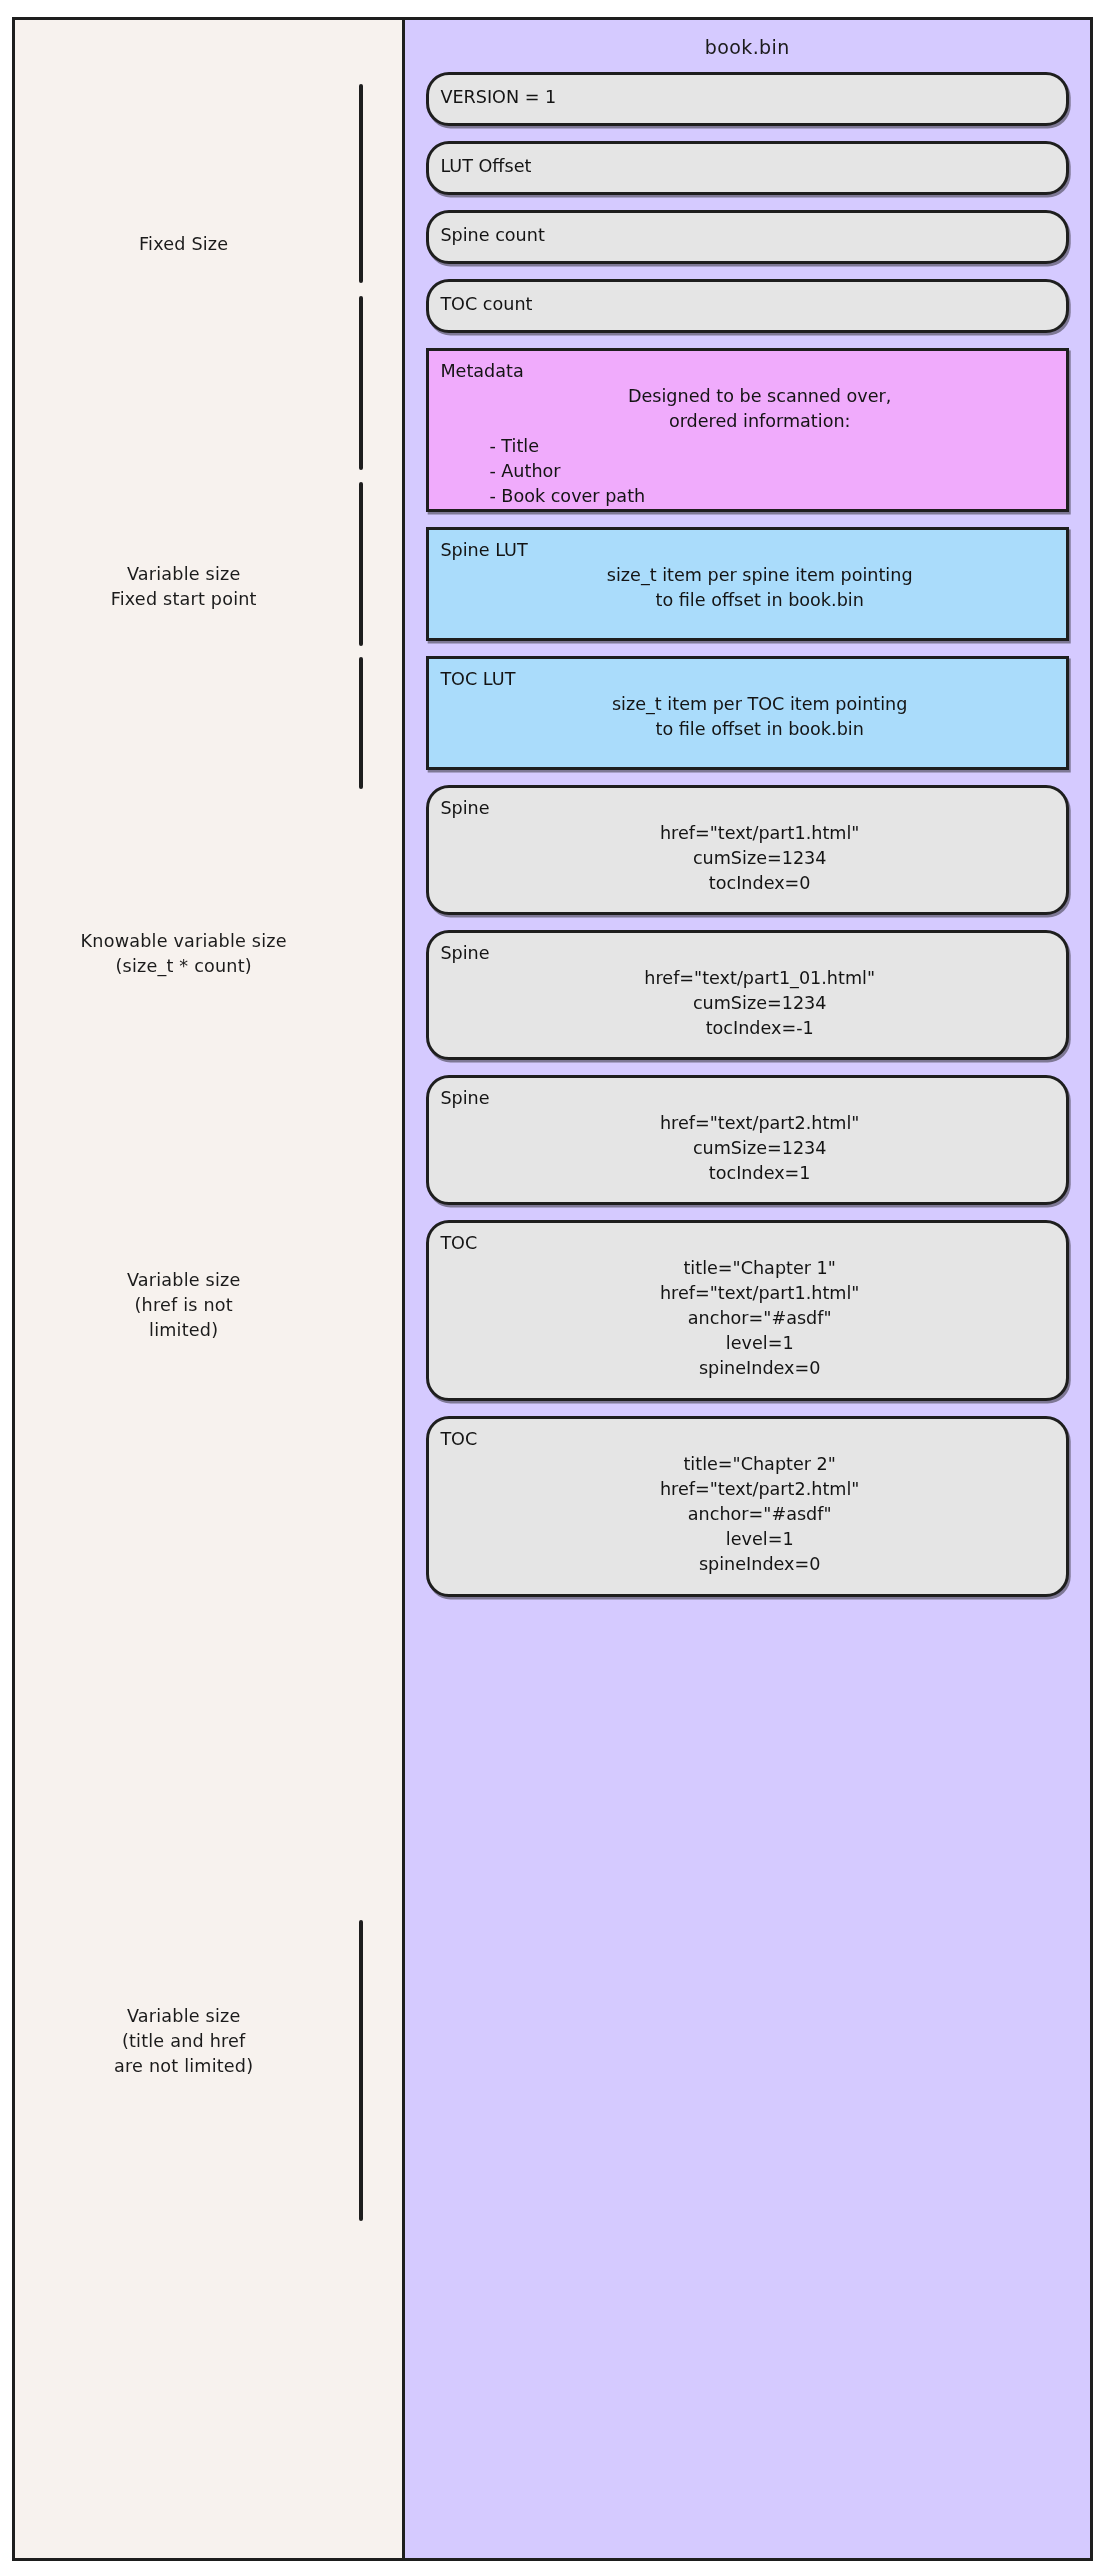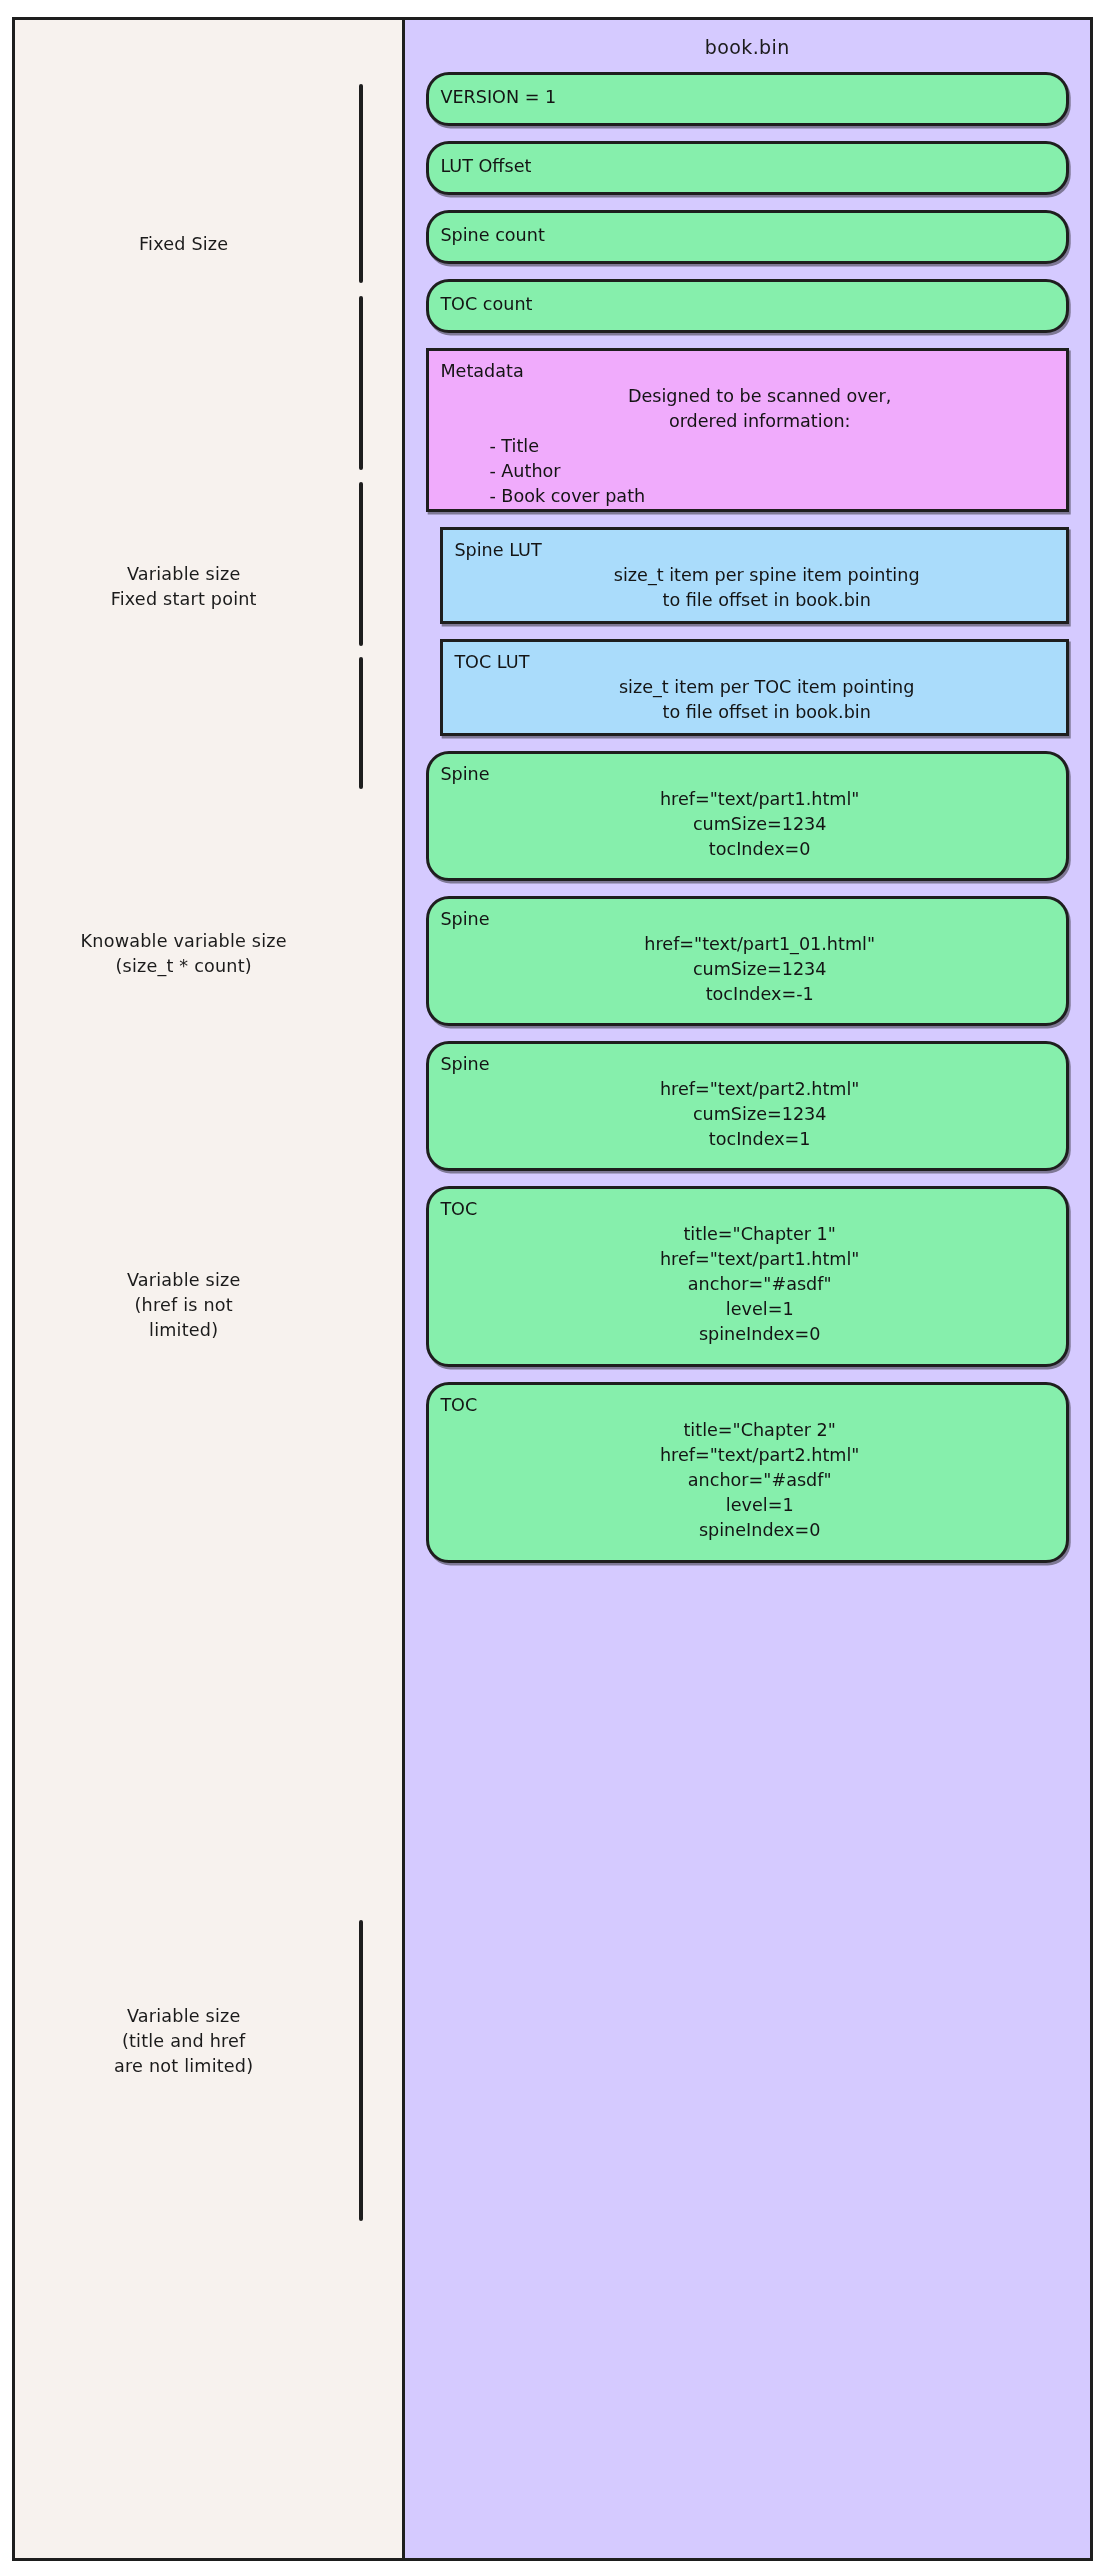--- a/index.html
+++ b/index.html
@@ -87,28 +87,28 @@
     color: #141414;
     font-family: "DejaVu Sans", sans-serif;
     font-size: 17.6px;
     line-height: 25px;
     box-shadow: 1.7px 2.5px 0 rgba(20,20,20,0.45);
   }
   .rec .line { display: block; white-space: pre; }
   .rec .indent1 { padding-left: 25px; text-align: center; }
   .rec .indent2 { padding-left: 49px; }
 
-  .green  { background: #86efac; border-radius: 23px; }
+  .green  { background: #e5e5e5; border-radius: 23px; }
   .yellow { background: #f0abfc; }
   .blue   { background: #aadcfb; }
 
   
   .rec.slim { height: 54px; padding-top: 10px; }
   .rec.meta { height: 164px; }
-  .rec.lut  { height: 97px; margin-left: 14px; }
+  .rec.lut  { height: 114px; }
   .rec.spine{ height: 130px; }
   .rec.toc  { height: 181px; }
 </style>
 </head>
 <body>
 
 <div id="diagram">
 
   <div id="annotations">
 

